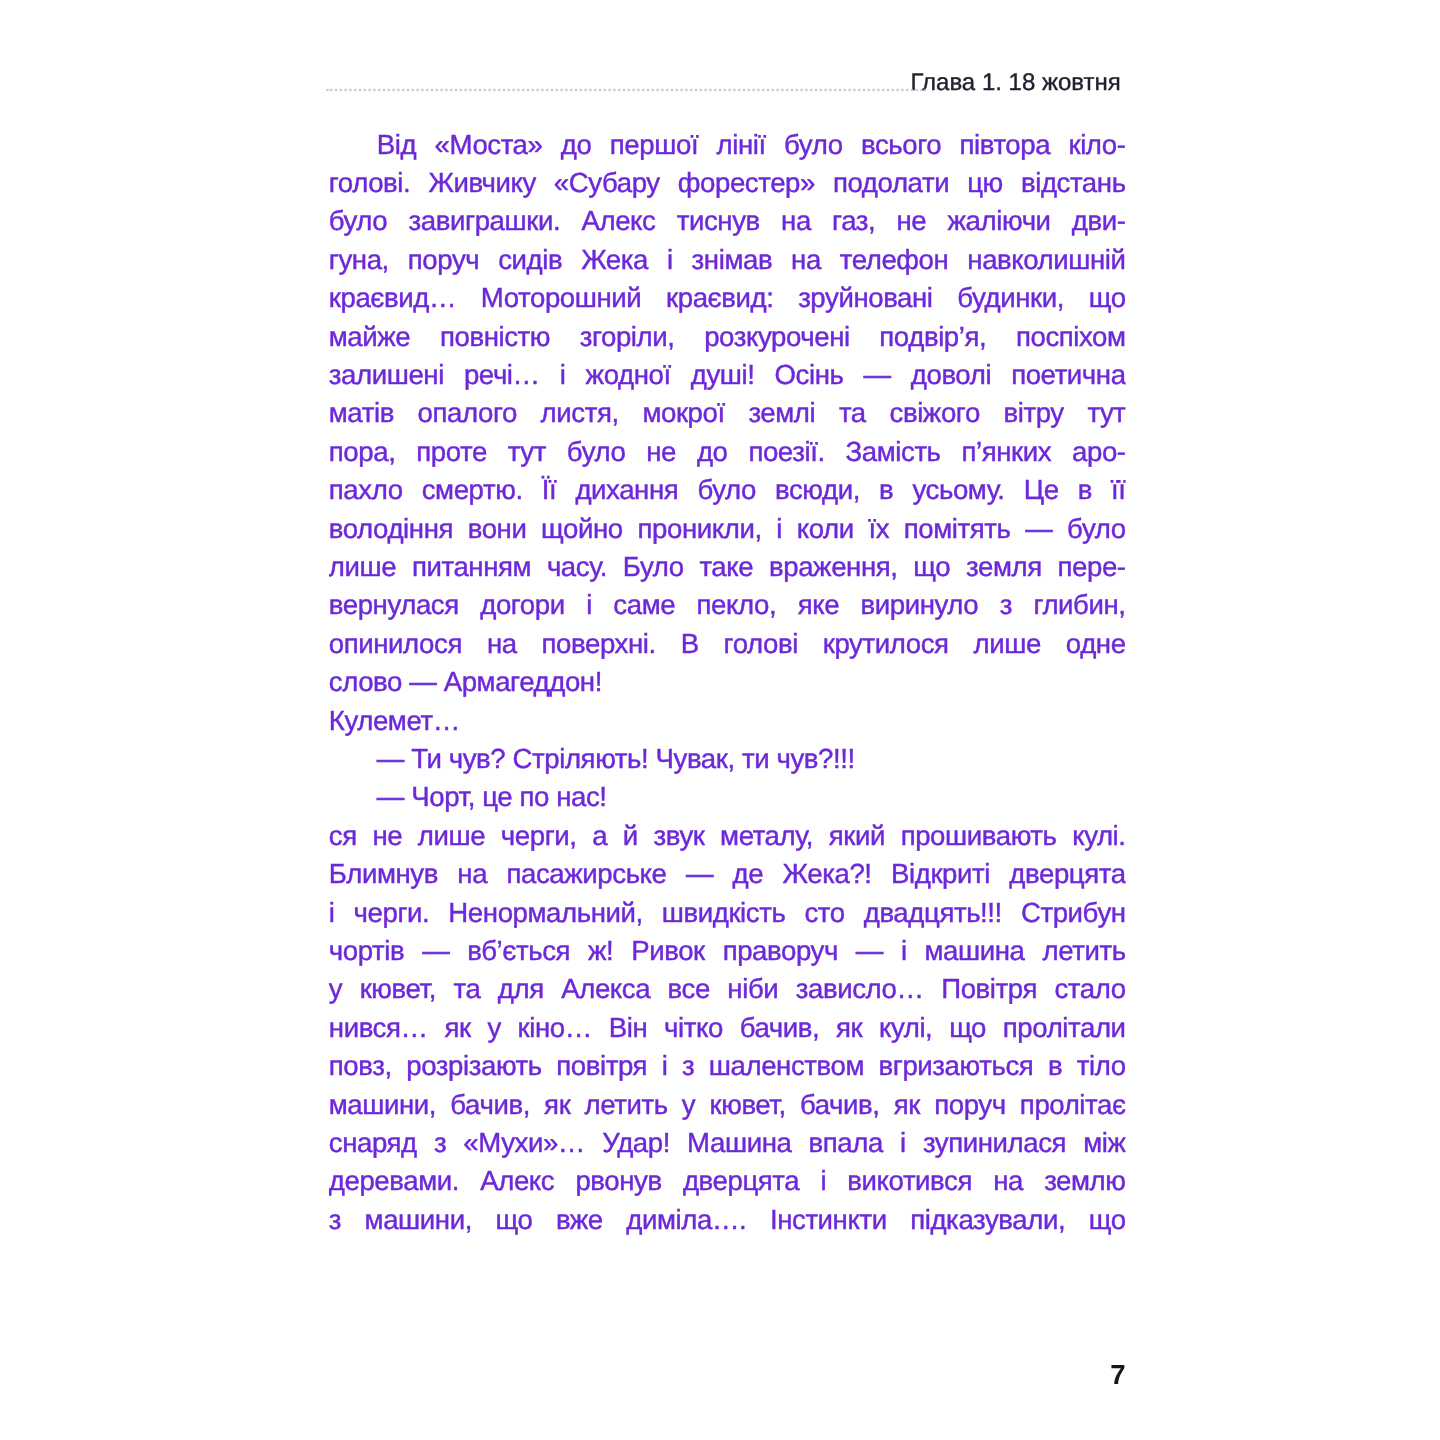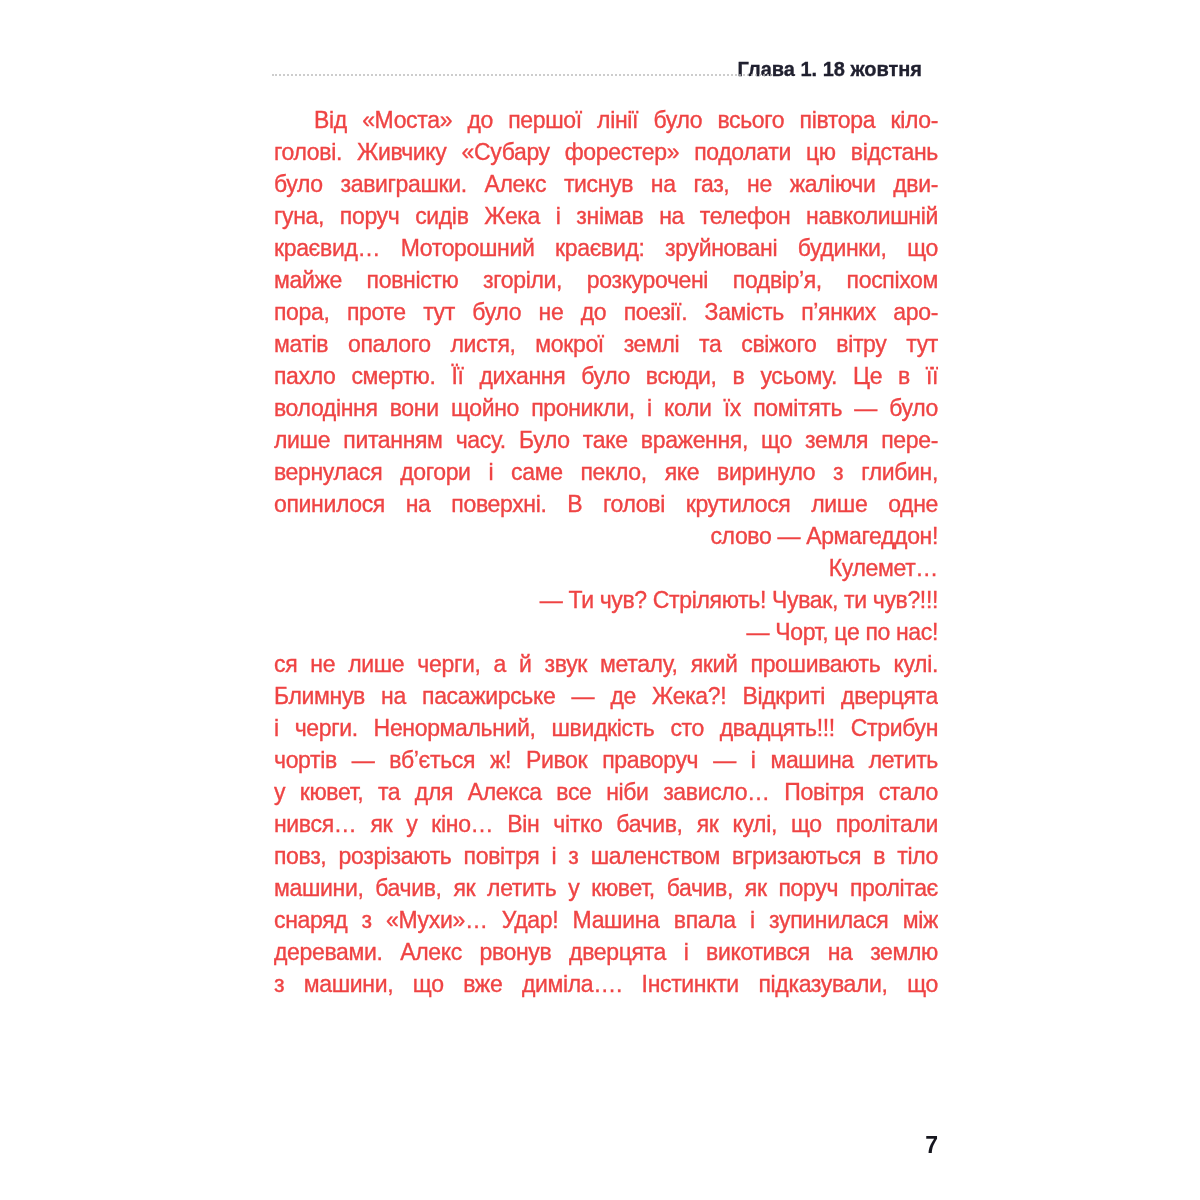--- a/index.html
+++ b/index.html
@@ -10,54 +10,54 @@
   .page {
     position: relative;
     width: 1200px;
     height: 1200px;
     background: #ffffff;
     font-family: "Liberation Sans", "DejaVu Sans", sans-serif;
     overflow: hidden;
   }
   .chapter-header {
     position: absolute;
-    left: 258px;
+    left: 270px;
     top: 58px;
     width: 664px;
     text-align: right;
     font-size: 20px;
     line-height: 22px;
-    font-weight: 700;
+    font-weight: 400;
     color: #20202f;
     -webkit-text-stroke: 0.3px currentColor;
   }
   .header-rule {
     position: absolute;
     left: 272px;
     top: 74px;
     width: 500px;
     height: 0;
     border-top: 2px dotted #bdbdbd;
     opacity: 0.75;
   }
   .body-text {
     position: absolute;
     left: 274px;
     top: 104px;
     width: 664px;
-    color: #ef4444;
+    color: #6d28d9;
     font-size: 23px;
     letter-spacing: -0.015em;
     -webkit-text-stroke: 0.35px currentColor;
   }
   .line {
     height: 32px;
     line-height: 32px;
     overflow: hidden;
-    text-align: right;
+    text-align: left;
     white-space: nowrap;
   }
   .line.just {
     white-space: normal;
     text-align: justify;
     text-align-last: justify;
   }
   .line.ind {
     padding-left: 40px;
   }
@@ -78,22 +78,23 @@
 <div class="page">
   <div class="chapter-header">Глава 1. 18 жовтня</div>
   <div class="header-rule"></div>
   <div class="body-text">
       <div class="line just ind">Від «Моста» до першої лінії було всього півтора кіло-</div>
       <div class="line just">голові. Живчику «Субару форестер» подолати цю відстань</div>
       <div class="line just">було завиграшки. Алекс тиснув на газ, не жаліючи дви-</div>
       <div class="line just">гуна, поруч сидів Жека і знімав на телефон навколишній</div>
       <div class="line just">краєвид… Моторошний краєвид: зруйновані будинки, що</div>
       <div class="line just">майже повністю згоріли, розкурочені подвір’я, поспіхом</div>
+      <div class="line just">залишені речі… і жодної душі! Осінь — доволі поетична</div>
+      <div class="line just">матів опалого листя, мокрої землі та свіжого вітру тут</div>
       <div class="line just">пора, проте тут було не до поезії. Замість п’янких аро-</div>
-      <div class="line just">матів опалого листя, мокрої землі та свіжого вітру тут</div>
       <div class="line just">пахло смертю. Її дихання було всюди, в усьому. Це в її</div>
       <div class="line just">володіння вони щойно проникли, і коли їх помітять — було</div>
       <div class="line just">лише питанням часу. Було таке враження, що земля пере-</div>
       <div class="line just">вернулася догори і саме пекло, яке виринуло з глибин,</div>
       <div class="line just">опинилося на поверхні. В голові крутилося лише одне</div>
       <div class="line">слово — Армагеддон!</div>
       <div class="line">Кулемет…</div>
       <div class="line ind">— Ти чув? Стріляють! Чувак, ти чув?!!!</div>
       <div class="line ind">— Чорт, це по нас!</div>
       <div class="line just">ся не лише черги, а й звук металу, який прошивають кулі.</div>

